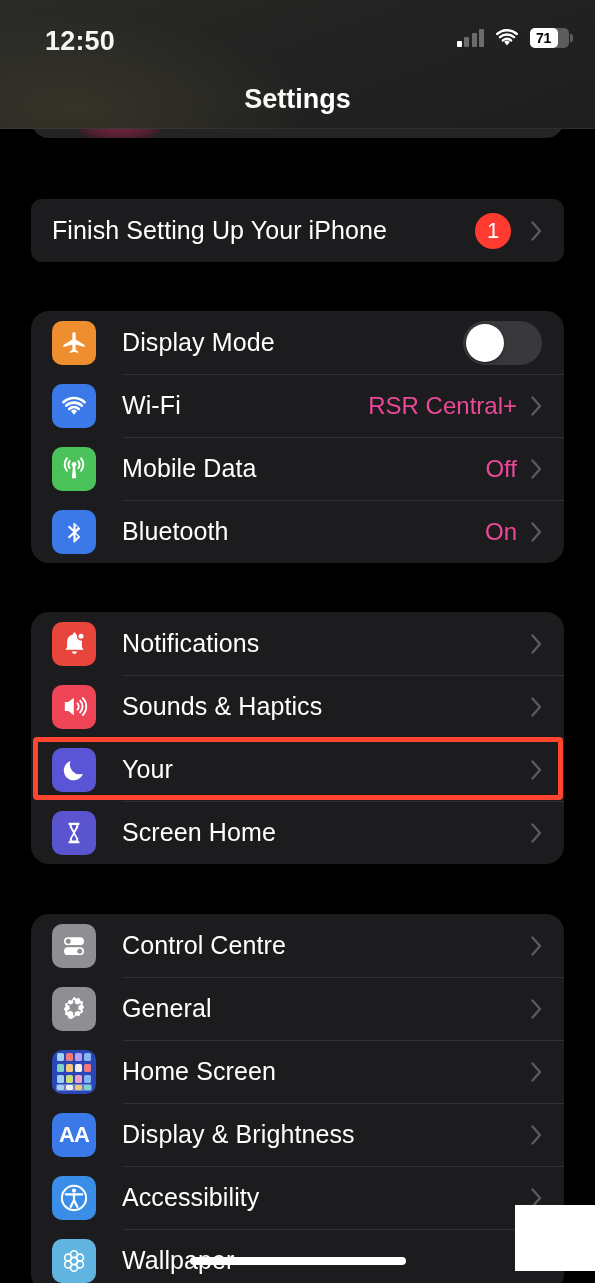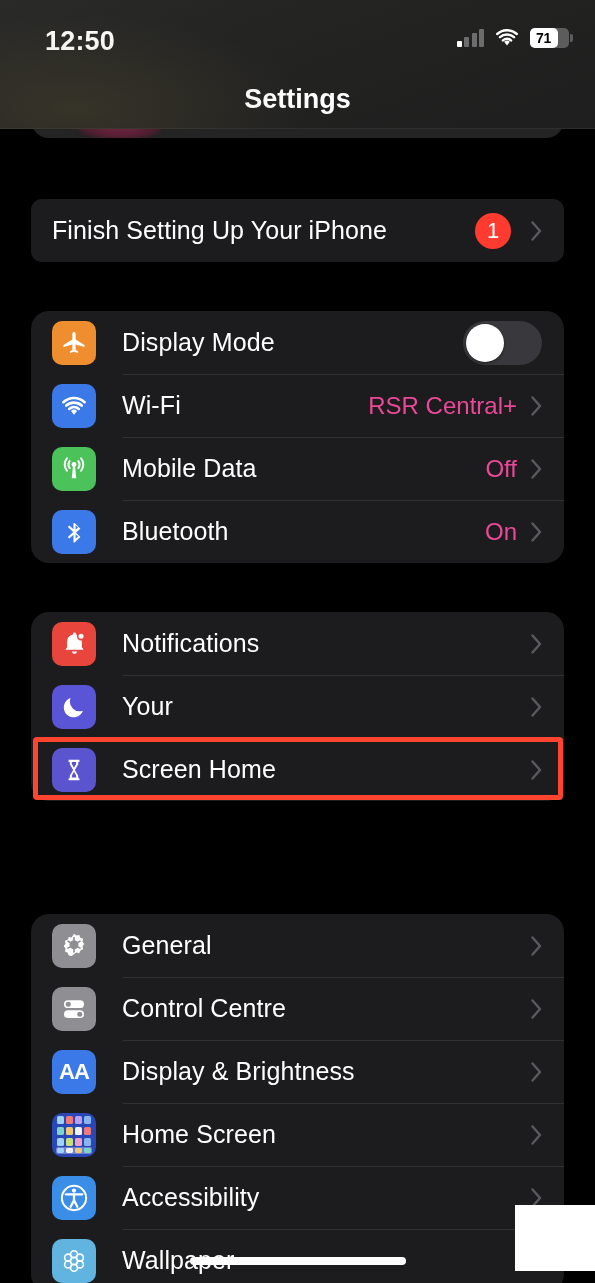--- a/index.html
+++ b/index.html
@@ -273,20 +273,35 @@
         </div>
         <div class="label">Notifications</div>
         <div class="spacer"></div>
         <div class="chev">
           <svg width="11" height="20" viewBox="0 0 11 20">
               <path d="M1.5 1.5 L9 10 L1.5 18.5" fill="none" stroke="#5a5a5e" stroke-width="2.4" stroke-linecap="round" stroke-linejoin="round"></path>
             </svg>
         </div>
       </div>
 
+      <div class="row">
+        <div class="ico" style="background:#ee4557;">
+          <svg class="gl" width="27" height="27" viewBox="0 0 24 24">
+            <path d="M11.4 4.2 6.6 8.1H3.4v7.8h3.2l4.8 3.9V4.2z" fill="#fff"></path>
+            <path d="M14.6 9.2a4 4 0 0 1 0 5.6M17 6.8a7.4 7.4 0 0 1 0 10.4M19.4 4.5a10.8 10.8 0 0 1 0 15" fill="none" stroke="#fff" stroke-width="1.7" stroke-linecap="round"></path>
+          </svg>
+        </div>
+        <div class="label">Sounds &amp; Haptics</div>
+        <div class="spacer"></div>
+        <div class="chev">
+          <svg width="11" height="20" viewBox="0 0 11 20">
+              <path d="M1.5 1.5 L9 10 L1.5 18.5" fill="none" stroke="#5a5a5e" stroke-width="2.4" stroke-linecap="round" stroke-linejoin="round"></path>
+            </svg>
+        </div>
+      </div>
 
       <div class="row">
         <div class="ico" style="background:#5a55d6;">
           <svg class="gl" width="26" height="26" viewBox="0 0 24 24">
               <path d="M20.3 15.4A9 9 0 0 1 8.8 3.8 9.1 9.1 0 1 0 20.3 15.4z" fill="#fff"></path>
             </svg>
         </div>
         <div class="label">Your</div>
         <div class="spacer"></div>
         <div class="chev">
@@ -306,61 +321,48 @@
         <div class="spacer"></div>
         <div class="chev">
           <svg width="11" height="20" viewBox="0 0 11 20">
               <path d="M1.5 1.5 L9 10 L1.5 18.5" fill="none" stroke="#5a5a5e" stroke-width="2.4" stroke-linecap="round" stroke-linejoin="round"></path>
             </svg>
         </div>
       </div>
     </div>
 
     <div class="card" style="top:914px;">
-
-      <div class="row">
-        <div class="ico" style="background:#8e8e93;">
-          <svg class="gl" width="30" height="30" viewBox="0 0 24 24">
-            <path d="M12 2.2l1.9 1.4 2.3-.5.9 2.2 2.2.9-.5 2.3 1.4 1.9-1.4 1.9.5 2.3-2.2.9-.9 2.2-2.3-.5L12 18.6l-1.9 1.4-2.3-.5-.9-2.2-2.2-.9.5-2.3L3.8 12l1.4-1.9-.5-2.3 2.2-.9.9-2.2 2.3.5L12 2.2z" fill="#fff"></path>
-            <circle cx="12" cy="11" r="3.6" fill="#8e8e93"></circle>
-            <path d="M12 5.2v3.1M12 13.7v3.1M7.2 8.2l2.7 1.5M14.1 12.2l2.7 1.5M7.2 13.7l2.7-1.5M14.1 9.7l2.7-1.5" stroke="#8e8e93" stroke-width="1.3" stroke-linecap="round"></path>
-          </svg>
-        </div>
-        <div class="label">General</div>
-        <div class="spacer"></div>
-        <div class="chev">
-          <svg width="11" height="20" viewBox="0 0 11 20">
-              <path d="M1.5 1.5 L9 10 L1.5 18.5" fill="none" stroke="#5a5a5e" stroke-width="2.4" stroke-linecap="round" stroke-linejoin="round"></path>
-            </svg>
-        </div>
-      </div>
 
       <div class="row">
         <div class="ico" style="background:#8e8e93;">
           <svg class="gl" width="30" height="30" viewBox="0 0 24 24">
             <rect x="4" y="5" width="16" height="6.2" rx="3.1" fill="#fff"></rect>
             <circle cx="7.4" cy="8.1" r="2" fill="#8e8e93"></circle>
             <rect x="4" y="13" width="16" height="6.2" rx="3.1" fill="#fff"></rect>
             <circle cx="16.6" cy="16.1" r="2" fill="#8e8e93"></circle>
           </svg>
         </div>
         <div class="label">Control Centre</div>
         <div class="spacer"></div>
         <div class="chev">
           <svg width="11" height="20" viewBox="0 0 11 20">
               <path d="M1.5 1.5 L9 10 L1.5 18.5" fill="none" stroke="#5a5a5e" stroke-width="2.4" stroke-linecap="round" stroke-linejoin="round"></path>
             </svg>
         </div>
       </div>
 
       <div class="row">
-        <div class="ico" style="background:#3b79e8;">
-          <span class="aa">AA</span>
-        </div>
-        <div class="label">Display &amp; Brightness</div>
+        <div class="ico" style="background:#8e8e93;">
+          <svg class="gl" width="30" height="30" viewBox="0 0 24 24">
+            <path d="M12 2.2l1.9 1.4 2.3-.5.9 2.2 2.2.9-.5 2.3 1.4 1.9-1.4 1.9.5 2.3-2.2.9-.9 2.2-2.3-.5L12 18.6l-1.9 1.4-2.3-.5-.9-2.2-2.2-.9.5-2.3L3.8 12l1.4-1.9-.5-2.3 2.2-.9.9-2.2 2.3.5L12 2.2z" fill="#fff"></path>
+            <circle cx="12" cy="11" r="3.6" fill="#8e8e93"></circle>
+            <path d="M12 5.2v3.1M12 13.7v3.1M7.2 8.2l2.7 1.5M14.1 12.2l2.7 1.5M7.2 13.7l2.7-1.5M14.1 9.7l2.7-1.5" stroke="#8e8e93" stroke-width="1.3" stroke-linecap="round"></path>
+          </svg>
+        </div>
+        <div class="label">General</div>
         <div class="spacer"></div>
         <div class="chev">
           <svg width="11" height="20" viewBox="0 0 11 20">
               <path d="M1.5 1.5 L9 10 L1.5 18.5" fill="none" stroke="#5a5a5e" stroke-width="2.4" stroke-linecap="round" stroke-linejoin="round"></path>
             </svg>
         </div>
       </div>
 
       <div class="row">
         <div class="ico" style="background:#2a47b8; position:relative;">
@@ -388,20 +390,33 @@
         <div class="label">Home Screen</div>
         <div class="spacer"></div>
         <div class="chev">
           <svg width="11" height="20" viewBox="0 0 11 20">
               <path d="M1.5 1.5 L9 10 L1.5 18.5" fill="none" stroke="#5a5a5e" stroke-width="2.4" stroke-linecap="round" stroke-linejoin="round"></path>
             </svg>
         </div>
       </div>
 
       <div class="row">
+        <div class="ico" style="background:#3b79e8;">
+          <span class="aa">AA</span>
+        </div>
+        <div class="label">Display &amp; Brightness</div>
+        <div class="spacer"></div>
+        <div class="chev">
+          <svg width="11" height="20" viewBox="0 0 11 20">
+              <path d="M1.5 1.5 L9 10 L1.5 18.5" fill="none" stroke="#5a5a5e" stroke-width="2.4" stroke-linecap="round" stroke-linejoin="round"></path>
+            </svg>
+        </div>
+      </div>
+
+      <div class="row">
         <div class="ico" style="background:#3b8ee8;">
           <svg class="gl" width="32" height="32" viewBox="0 0 24 24">
             <circle cx="12" cy="12" r="9.1" fill="none" stroke="#fff" stroke-width="1.5"></circle>
             <circle cx="12" cy="6.4" r="1.6" fill="#fff"></circle>
             <path d="M5.8 9.2h12.4" stroke="#fff" stroke-width="1.7" stroke-linecap="round"></path>
             <path d="M12 9.2v4.4M12 13.6l-2.5 5M12 13.6l2.5 5" stroke="#fff" stroke-width="1.7" stroke-linecap="round" fill="none"></path>
           </svg>
         </div>
         <div class="label">Accessibility</div>
         <div class="spacer"></div>

